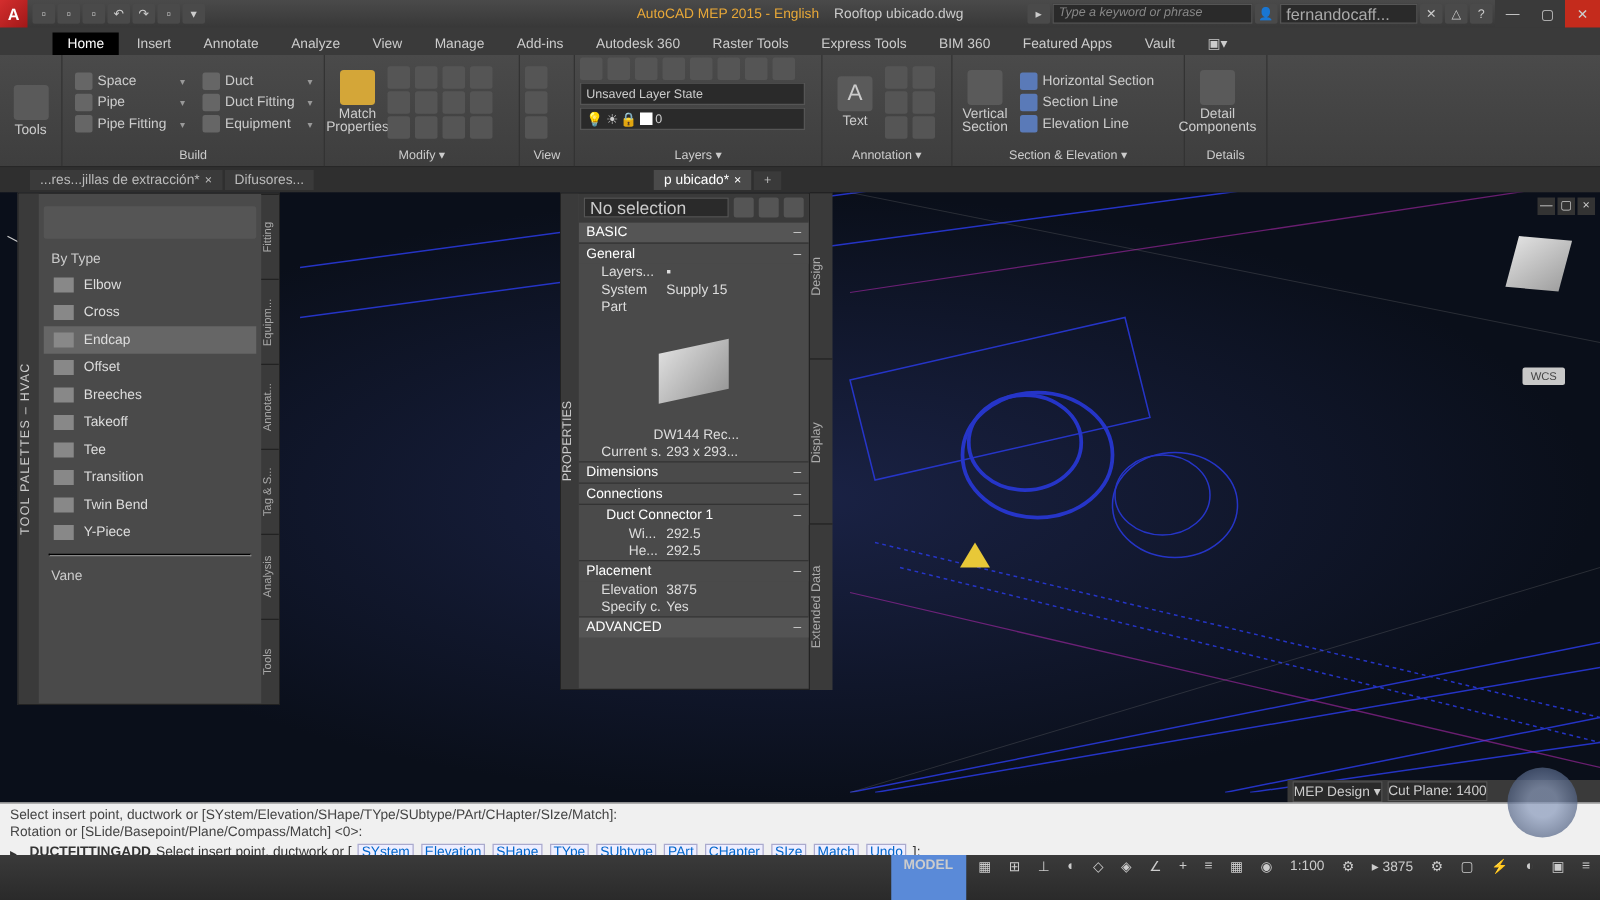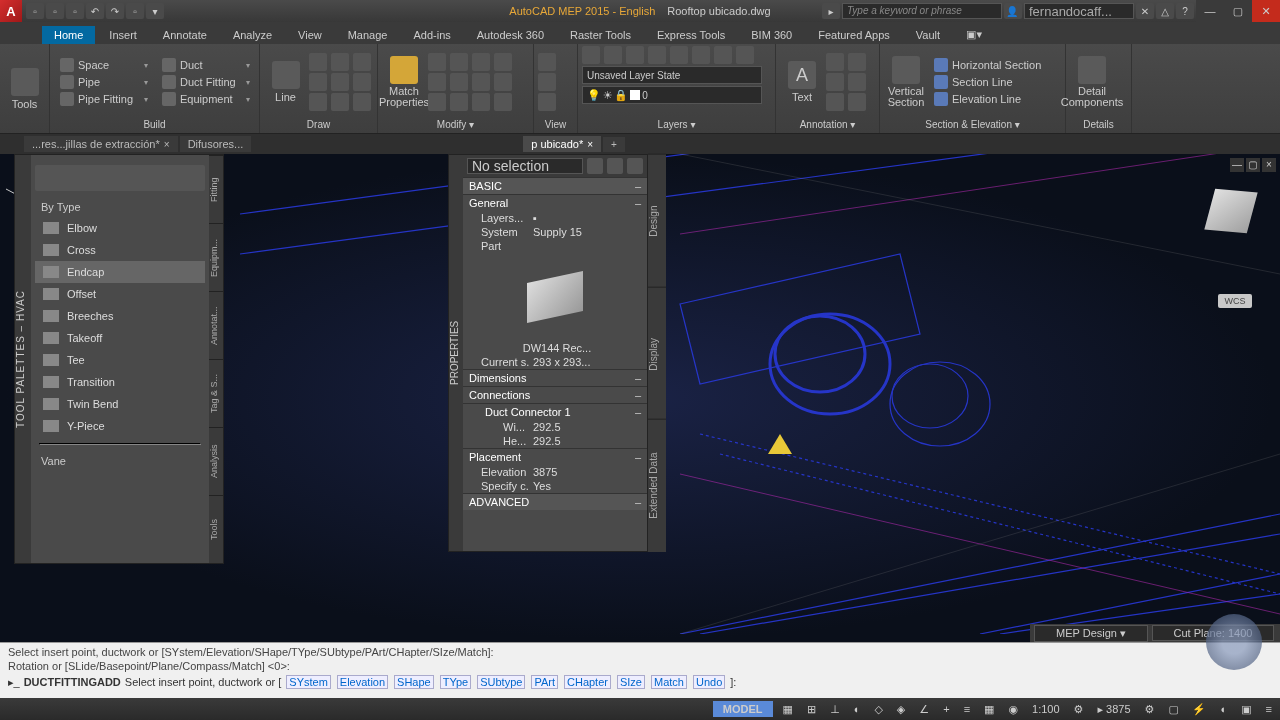--- a/index.html
+++ b/index.html
@@ -11,21 +11,21 @@
 .title-center{position:absolute;left:50%;transform:translateX(-50%);color:#ccc;font-size:12px;display:flex;gap:12px}
 .title-center .app{color:#e8a838}
 .title-right{margin-left:auto;display:flex;gap:2px;align-items:center}
 .search-box{width:160px;height:16px;background:#2a2a2a;border:1px solid #555;color:#888;padding:0 4px;font-size:10px;font-style:italic;line-height:14px}
 .user-box{width:110px;height:16px;background:#2a2a2a;border:1px solid #555;color:#aaa;padding:0 4px;font-size:13px;display:flex;align-items:center}
 .win-btns{display:flex}
 .win-btn{width:28px;height:22px;background:#3a3a3a;color:#ccc;display:flex;align-items:center;justify-content:center}
 .win-close{background:#c42b1c}
 .ribbon-tabs{height:22px;background:#3a3a3a;display:flex;align-items:end;padding-left:42px;gap:2px}
 .ribbon-tab{padding:3px 12px;color:#ccc;font-size:11px;cursor:pointer}
-.ribbon-tab.active{background:#0369a1;color:#fff}
+.ribbon-tab.active{background:#000000;color:#fff}
 .ribbon{height:90px;background:linear-gradient(#4a4a4a,#3e3e3e);display:flex;border-bottom:1px solid #222}
 .panel{border-right:1px solid #333;display:flex;flex-direction:column;padding:2px 4px}
 .panel-body{flex:1;display:flex;gap:2px;align-items:center}
 .panel-title{text-align:center;color:#ccc;font-size:10px;padding:1px 0}
 .big-btn{width:44px;height:66px;display:flex;flex-direction:column;align-items:center;justify-content:center;color:#ccc;gap:2px}
 .big-btn .bi{width:28px;height:28px;background:#5a5a5a;border-radius:3px}
 .build-col{display:flex;flex-direction:column;gap:1px}
 .rib-item{display:flex;align-items:center;gap:4px;padding:1px 6px;color:#ccc;font-size:11px;min-width:100px}
 .rib-item::before{content:'';width:14px;height:14px;background:#666;border-radius:2px;display:inline-block}
 .rib-item::after{content:'▾';font-size:8px;margin-left:auto;color:#999}
@@ -70,27 +70,27 @@
 .ext-tabs{position:absolute;left:648px;top:0;width:18px;height:398px;background:#3a3a3a;display:flex;flex-direction:column}
 .ext-tabs .et{flex:1;writing-mode:vertical-rl;transform:rotate(180deg);color:#aaa;font-size:10px;text-align:center;padding:8px 0;border-bottom:1px solid #222}
 .viewcube{position:absolute;right:18px;top:28px;width:62px;height:62px}
 .viewcube .vc{width:42px;height:42px;background:linear-gradient(135deg,#e0e0e0,#a0a0a0);transform:rotate(15deg) skewY(-10deg);margin:8px auto}
 .wcs-badge{position:absolute;right:28px;top:140px;width:34px;height:14px;background:#c8c8c8;color:#444;font-size:9px;text-align:center;line-height:14px;border-radius:2px}
 .vp-controls{position:absolute;right:4px;top:4px;display:flex;gap:2px}
 .vp-controls .vc-btn{width:14px;height:14px;background:#333;color:#ccc;font-size:10px;text-align:center;line-height:14px}
 .ucs{position:absolute;left:22px;bottom:6px;width:50px;height:50px}
 .warn-tri{position:absolute;left:768px;top:280px;width:0;height:0;border-left:12px solid transparent;border-right:12px solid transparent;border-bottom:20px solid #e8c838}
 .ws-status{position:absolute;left:648px;bottom:0;right:0;height:18px;background:#3a3a3a;display:flex;align-items:center;gap:4px;padding:0 4px;color:#ccc;font-size:10px}
-.ws-status .dd{background:#2a2a2a;padding:1px 21px;border:1px solid #555}
+.ws-status .dd{background:#2a2a2a;padding:1px 0;border:1px solid #555}
 .cmdline{position:absolute;bottom:22px;left:0;right:0;height:56px;background:#f0f0f0;border-top:1px solid #999;font-family:Consolas,monospace;font-size:11px;padding:2px 8px;color:#333}
 .cmdline .hist{color:#444;line-height:14px}
 .cmdline .prompt{display:flex;align-items:center;gap:4px;margin-top:2px}
 .cmdline .cmd-kw{color:#0066cc;border:1px solid #aac;padding:0 2px;background:#eef;margin:0 1px}
 .cmdline .cmd-name{font-weight:bold}
-.statusbar{position:absolute;bottom:0;left:0;right:0;height:22px;background:linear-gradient(#3a3a3a,#2a2a2a);display:flex;align-items:center;color:#ccc;font-size:10px;padding:0 4px;gap:6px}
+.statusbar{position:absolute;bottom:0;left:0;right:0;height:36px;background:linear-gradient(#3a3a3a,#2a2a2a);display:flex;color:#ccc;font-size:10px;padding:0 4px;gap:6px}
 .statusbar .sb-btn{padding:0 4px;height:18px;display:flex;align-items:center}
 .statusbar .model{background:#5a8ad8;padding:2px 10px;font-weight:bold;font-size:11px}
 .statusbar .spacer{flex:1}
 .nav-wheel{position:absolute;right:18px;bottom:28px;width:56px;height:56px;border-radius:50%;background:radial-gradient(circle,#8899bb 30%,#556688 70%);opacity:0.7}
 </style>
 </head>
 <body>
 
 <div class="titlebar">
   <div class="app-logo">A</div>
@@ -156,40 +156,20 @@
         <div class="rib-item">Pipe</div>
         <div class="rib-item">Pipe Fitting</div>
       </div>
       <div class="build-col">
         <div class="rib-item">Duct</div>
         <div class="rib-item">Duct Fitting</div>
         <div class="rib-item">Equipment</div>
       </div>
     </div>
     <div class="panel-title">Build</div>
-  </div>
-  <div class="panel" style="width:118px">
-    <div class="panel-body">
-      <div class="big-btn">
-          <div class="bi"></div>
-          <span>Line</span>
-        </div>
-      <div class="icon-grid">
-          <div class="ig"></div>
-          <div class="ig"></div>
-          <div class="ig"></div>
-          <div class="ig"></div>
-          <div class="ig"></div>
-          <div class="ig"></div>
-          <div class="ig"></div>
-          <div class="ig"></div>
-          <div class="ig"></div>
-        </div>
-    </div>
-    <div class="panel-title">Draw</div>
   </div>
   <div class="panel" style="width:156px">
     <div class="panel-body">
       <div class="big-btn">
           <div class="bi" style="background:#d4a638"></div>
           <span style="white-space:pre-line;text-align:center;line-height:11px">Match
 Properties</span>
         </div>
       <div class="icon-grid c4">
           <div class="ig"></div>

